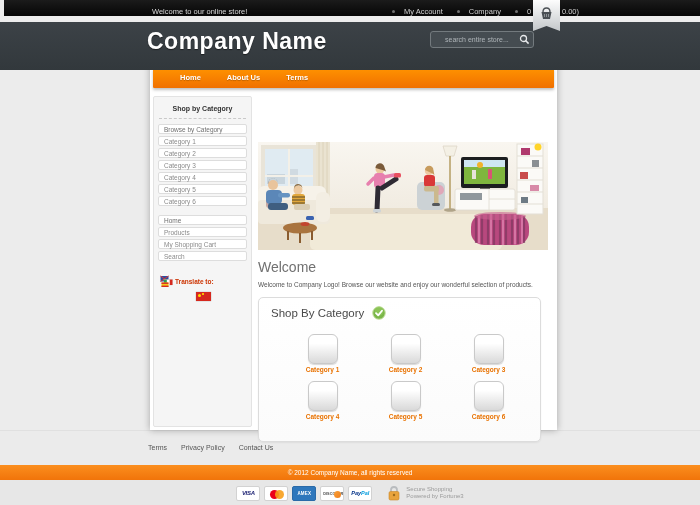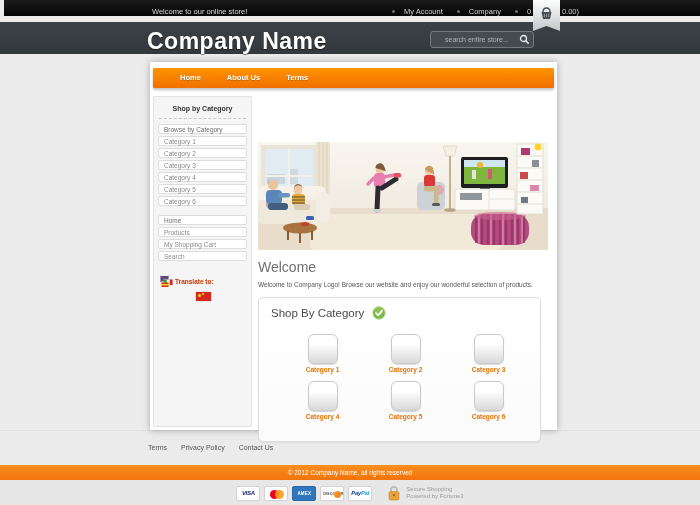--- a/index.html
+++ b/index.html
@@ -15,21 +15,21 @@
   .topbar-link .dot { width:3px; height:3px; border-radius:50%; background:#6e6e6e; display:inline-block; }
 
   
   .cart-ribbon { position:absolute; left:533px; top:0; width:27px; height:31px; z-index:40;
                  background:linear-gradient(#fdfdfd,#c3c7ca);
                  clip-path:polygon(0 0,100% 0,100% 100%,50% 84%,0 100%);
                  box-shadow:0 1px 3px rgba(0,0,0,.4); cursor:pointer; }
   .cart-ribbon svg { position:absolute; left:6px; top:6px; }
 
   
-  .header { position:absolute; left:0; top:22px; width:700px; height:32px;
+  .header { position:absolute; left:0; top:22px; width:700px; height:48px;
             background:linear-gradient(#3c4247,#32383c); z-index:20; }
   .company-name { position:absolute; left:147px; top:6px; font-size:23px; font-weight:bold;
                   color:#ffffff; letter-spacing:0.5px; text-shadow:0 1px 1px rgba(0,0,0,.5); }
   .searchbox { position:absolute; left:430px; top:9px; width:104px; height:17px;
                background:#454c51; border:1px solid #737a7e; border-radius:3px;
                display:flex; align-items:center; }
   .searchbox input { flex:1; background:transparent; border:none; outline:none;
                      font-size:7px; color:#c7ccd0; padding-left:14px; width:80px;
                      font-family:"Liberation Sans", sans-serif; }
   .searchbox input::placeholder { color:#aeb4b8; }

